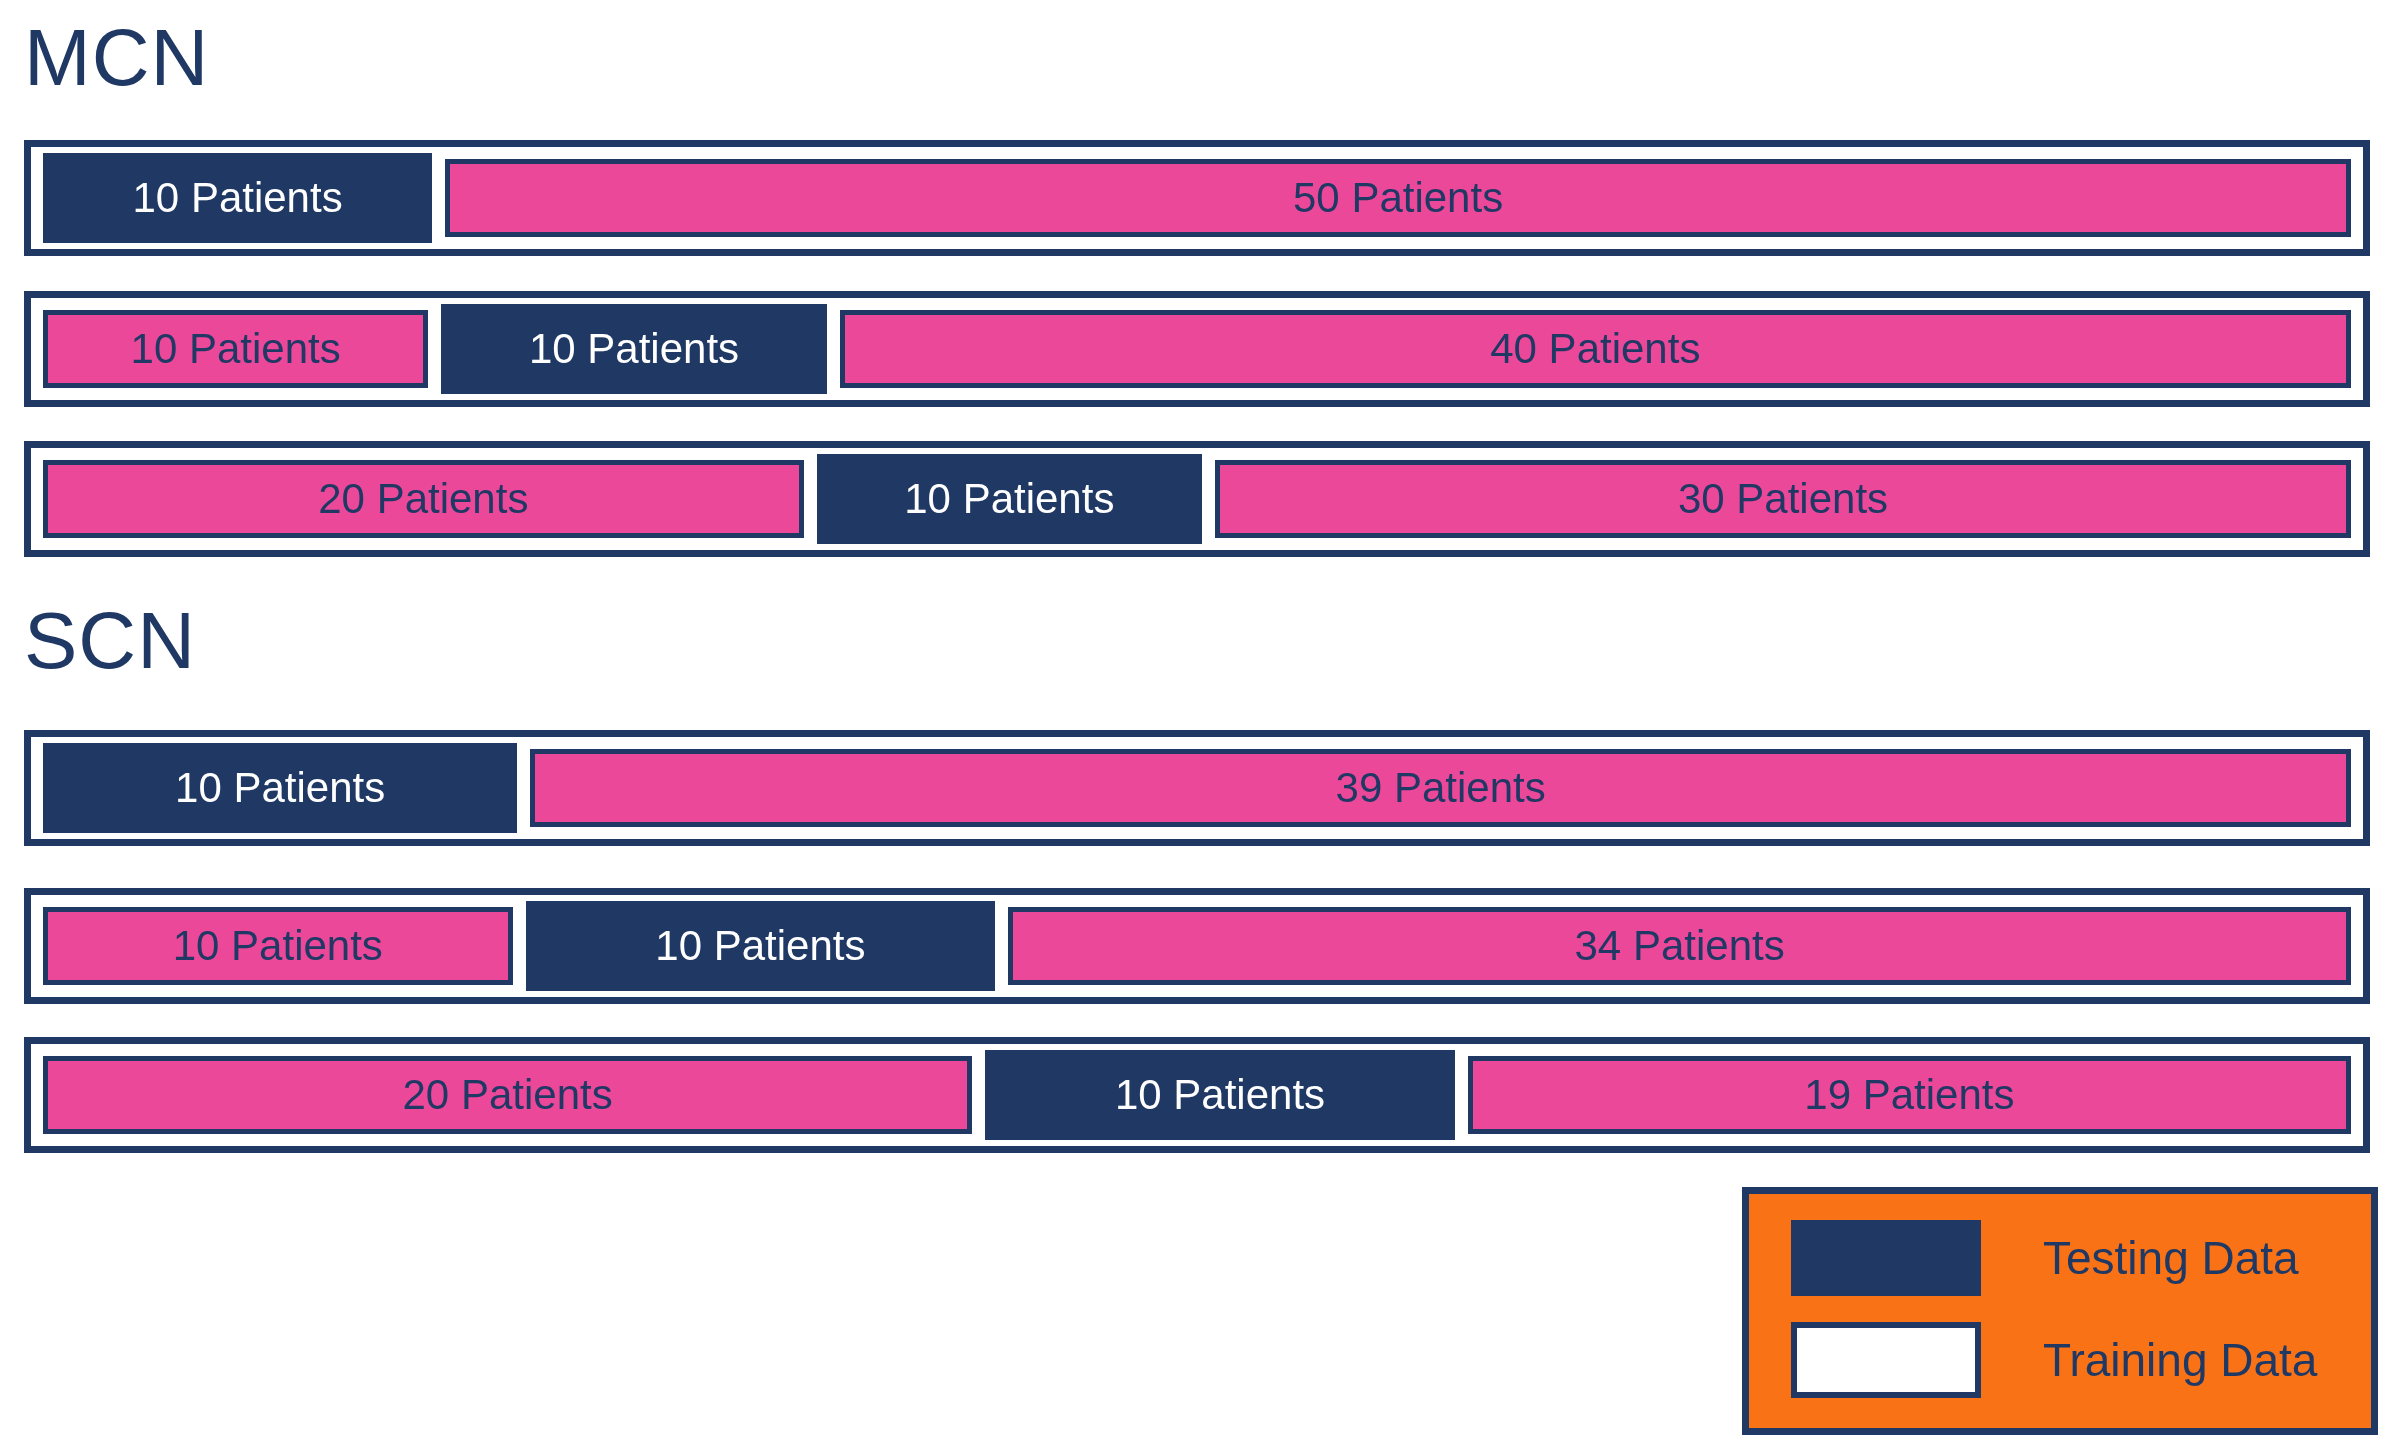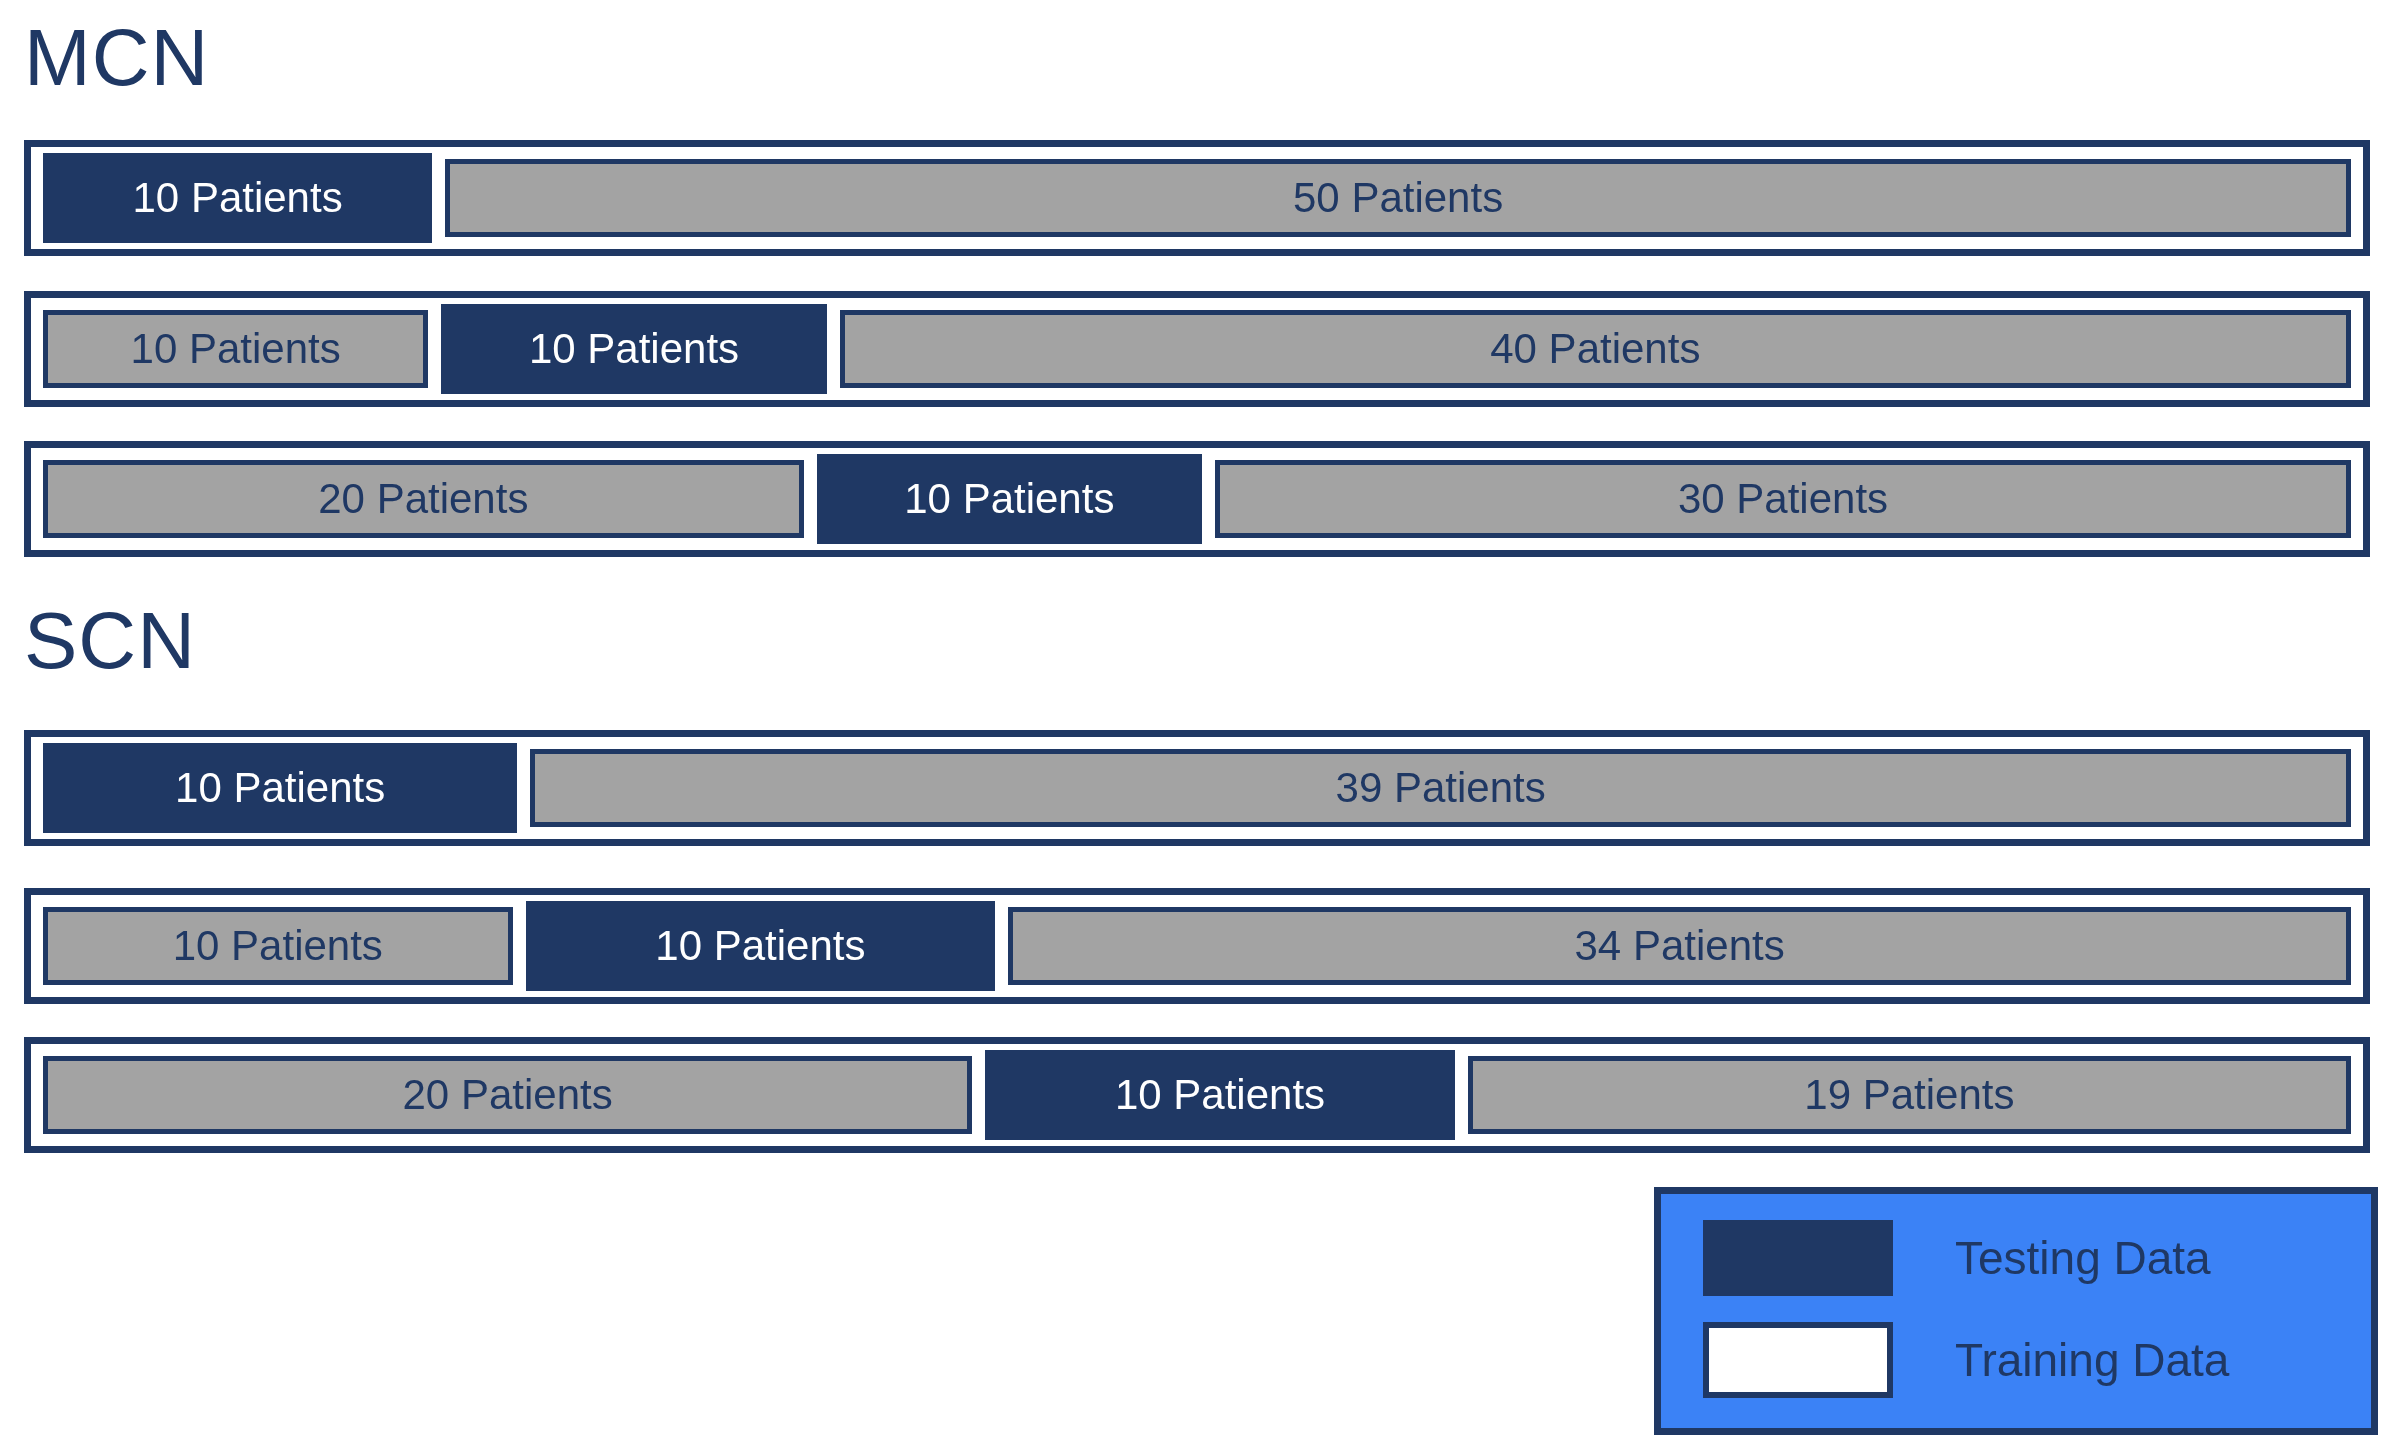--- a/index.html
+++ b/index.html
@@ -49,43 +49,43 @@
   .row.s2 { margin-top: 42px; }
   .row.s3 { margin-top: 33px; }
 
   .seg {
     flex-grow: 1;
     flex-basis: 0;
     min-width: 0;
     height: 78px;
     box-sizing: border-box;
     border: 5px solid #1f3864;
-    background: #a3a3a3;
+    background: #ec4899;
     color: #1f3864;
     display: flex;
     align-items: center;
     justify-content: center;
     font-size: 42px;
     white-space: nowrap;
   }
   .seg.testing {
     background: #1f3864;
     color: #ffffff;
     height: 90px;
     border-color: #1f3864;
   }
 
   .legend {
     margin-top: 34px;
     margin-left: auto;
     margin-right: -8px;
-    width: 724px;
+    width: 636px;
     box-sizing: border-box;
     border: 7px solid #1f3864;
-    background: #3b82f6;
+    background: #f97316;
     padding: 26px 40px 30px 42px;
     display: flex;
     flex-direction: column;
     gap: 26px;
   }
   .legend-row {
     display: flex;
     align-items: center;
     gap: 62px;
   }

